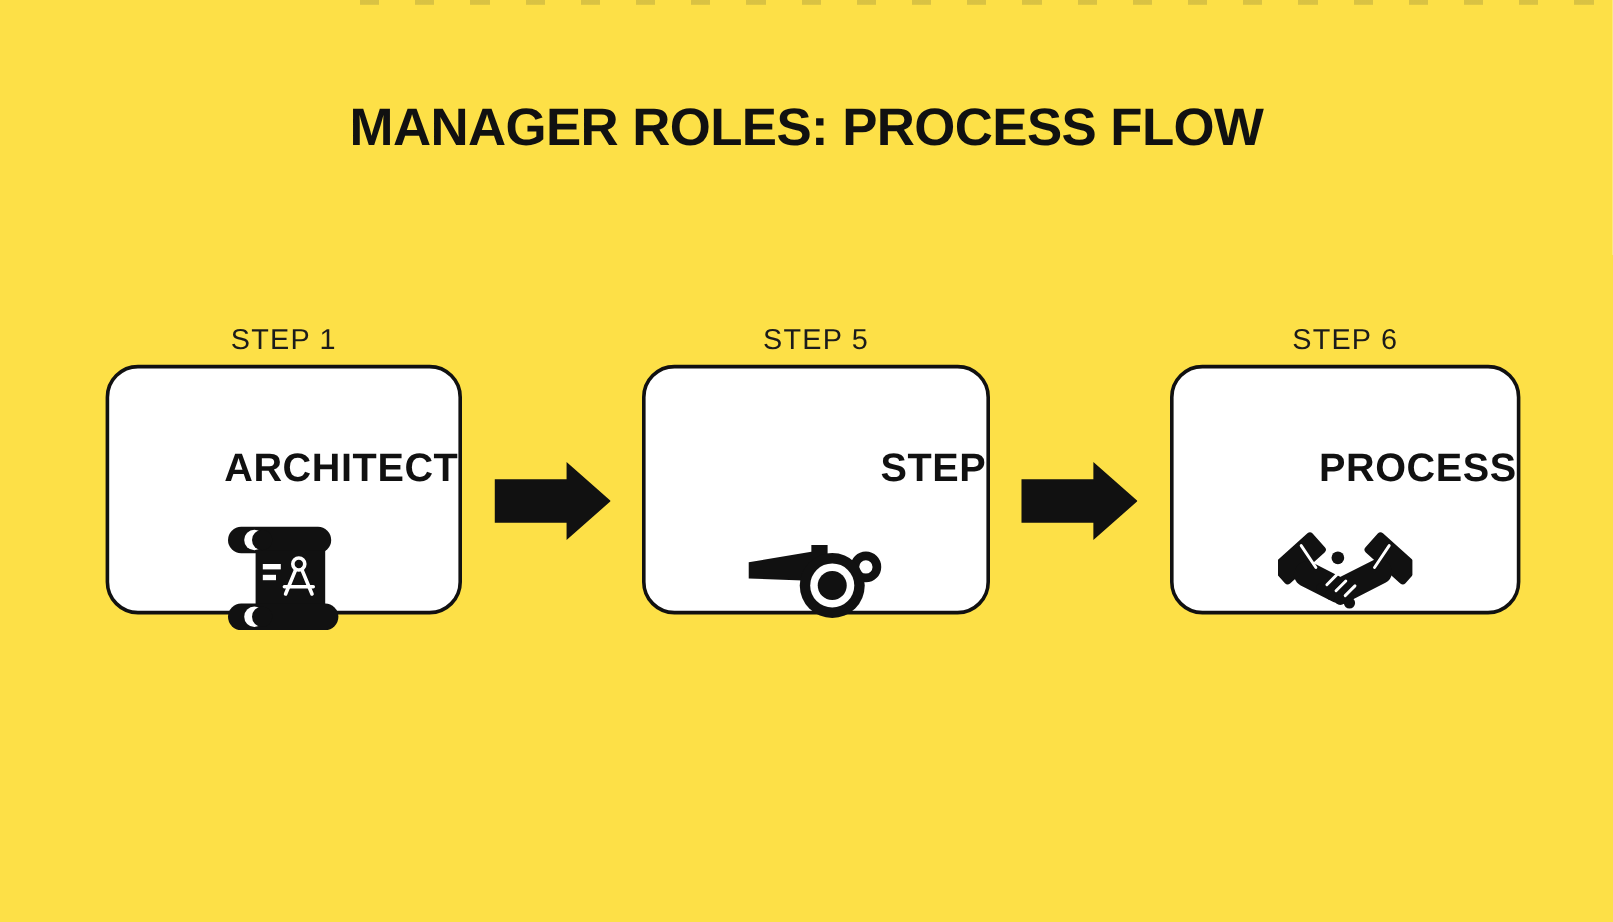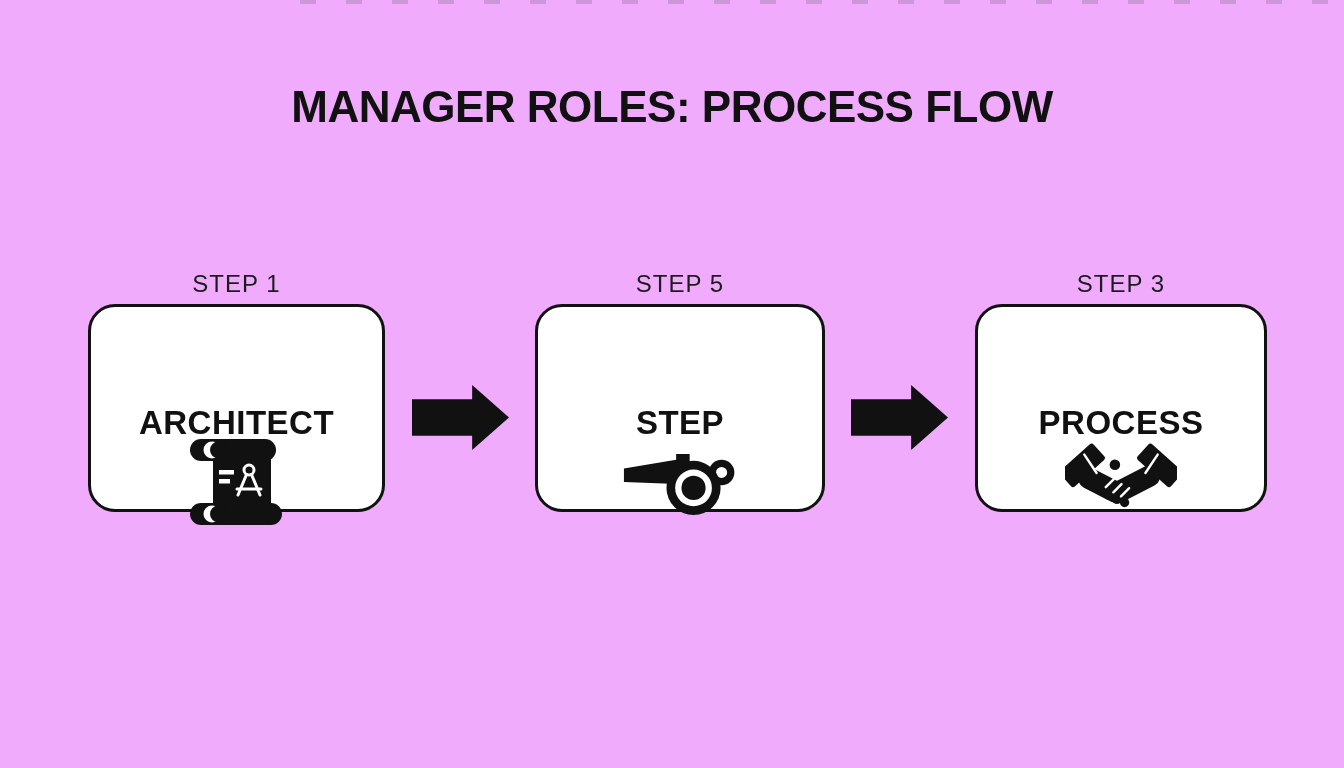--- a/index.html
+++ b/index.html
@@ -1,19 +1,19 @@
 <!DOCTYPE html>
 <html><head>
 <meta charset="utf-8">
 <style>
   html,body{margin:0;padding:0;}
   .canvas{
     position:relative;
     width:1344px;height:768px;
-    background:#f0abfc;
+    background:#fde047;
     font-family:"Liberation Sans","DejaVu Sans",sans-serif;
     color:#111;
     overflow:hidden;
   }
   .edge-artifact{
     position:absolute;top:0;left:300px;right:0;height:4px;
     background:repeating-linear-gradient(90deg, rgba(25,35,45,.45) 0 16px, transparent 16px 46px);
     opacity:.35;
   }
   .title{
@@ -32,22 +32,22 @@
     font-size:24px;font-weight:400;letter-spacing:1px;color:#1b1b1b;
   }
   .card{
     position:absolute;top:34px;left:0;right:0;height:202px;
     background:#ffffff;
     border:3.5px solid #111;
     border-radius:27px;
   }
   .role{
     position:absolute;top:64px;left:0;width:100%;
-    text-align:center;
-    font-size:33px;font-weight:800;letter-spacing:.5px;color:#111;margin-top:33px;
+    text-align:right;
+    font-size:33px;font-weight:800;letter-spacing:.5px;color:#111;
   }
   .icon-wrap{
     position:absolute;left:0;width:100%;
     display:flex;justify-content:center;
   }
   .icon-architect{top:130px;}
   .icon-coach{top:146px;}
   .icon-diplomat{top:134px;}
   .arrow{
     position:absolute;top:385px;width:97px;height:65px;
@@ -111,21 +111,21 @@
           <circle cx="74" cy="36" r="19" fill="#fff"></circle>
           <circle cx="74" cy="36" r="12.5" fill="#111"></circle>
         </svg>
       </div>
     </div>
   </div>
 
   <div class="arrow arrow-2"></div>
 
   <div class="step s3">
-    <div class="step-label">STEP 3</div>
+    <div class="step-label">STEP 6</div>
     <div class="card">
       <div class="role">PROCESS</div>
       <div class="icon-wrap icon-diplomat">
         <svg width="112" height="68" viewBox="0 0 110 66" aria-hidden="true">
           <g fill="#111">
             <rect x="-5" y="13" width="44" height="21" rx="3" transform="rotate(-42 17 23.5)"></rect>
             <rect x="71" y="13" width="44" height="21" rx="3" transform="rotate(42 93 23.5)"></rect>
             <rect x="14" y="24" width="50" height="21" rx="10" transform="rotate(27 20 34)"></rect>
             <rect x="42" y="20" width="50" height="21" rx="10" transform="rotate(-27 90 30)"></rect>
             <circle cx="36" cy="48" r="4.6"></circle>

